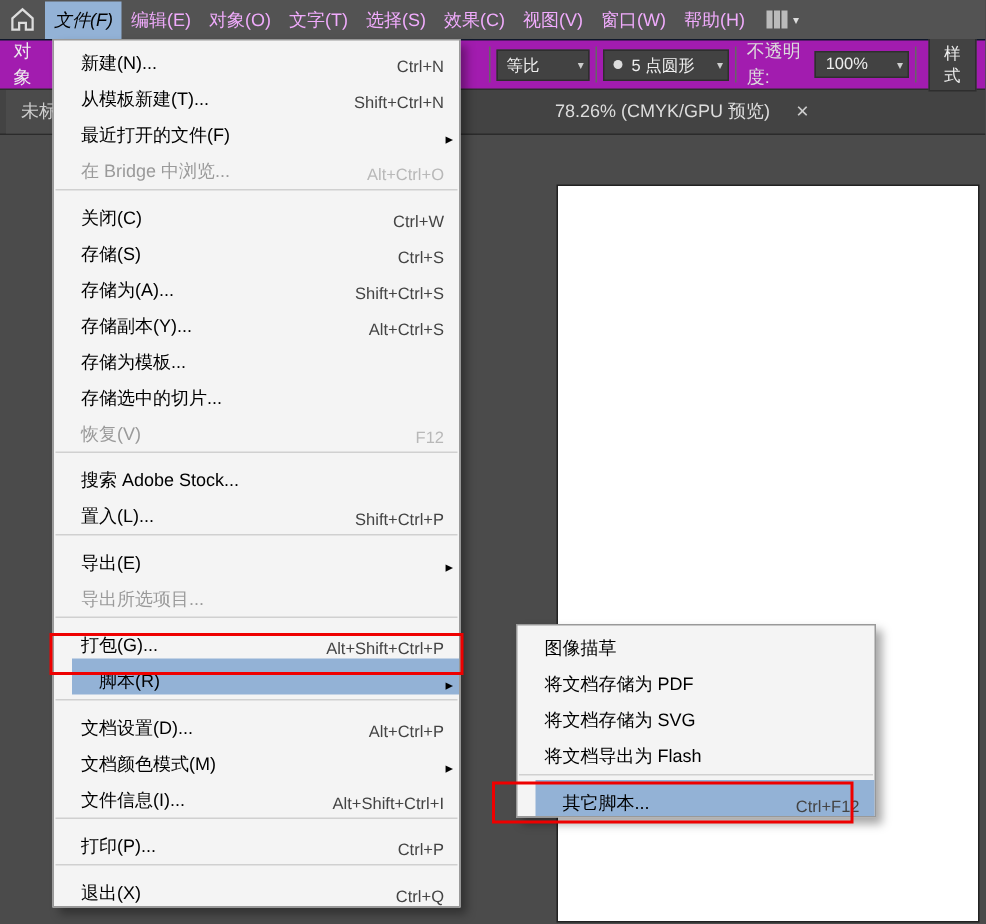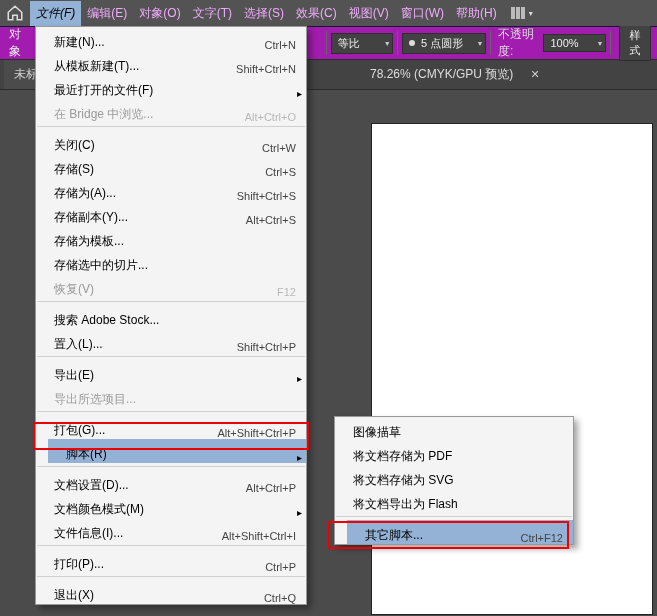--- a/index.html
+++ b/index.html
@@ -26,21 +26,21 @@
   .menu { position:absolute; background:#f4f4f4; border:1px solid #999; box-shadow:4px 4px 6px rgba(0,0,0,.35); color:#000; }
   .menu .row { display:flex; align-items:flex-end; height:24px; padding:0 28px 0 18px; font-size:12px; white-space:nowrap; cursor:default; position:relative;}
   .menu .row.disabled { color:#9a9a9a; }
   .menu .shortcut { position:absolute; right:10px; color:#444; font-size:11px;}
   .menu .row.disabled .shortcut { color:#b8b8b8;}
   .menu .sep { height:1px; background:#d0d0d0; margin:3px 1px; }
   .menu .row .arrow { position:absolute; right:4px; font-size:10px; }
   .menu .row.highlight { background:#93b2d6;margin-left:12px; }
   .redbox { position:absolute; border:2px solid #e00; pointer-events:none; }
   .file-menu { left:35px; top:26px; width:272px; }
-  .sub-menu { left:334px; top:416px; width:240px; }
+  .sub-menu { left:344px; top:416px; width:240px; }
 </style>
 </head>
 <body>
 
 <div class="menubar">
   <svg class="home-icon" viewBox="0 0 24 24">
       <path d="M3 11 12 3l9 8v10h-6v-6h-6v6H3z" fill="none" stroke="#ddd" stroke-width="2"></path>
     </svg>
   <span class="menubar-item active">文件(F)</span>
   <span class="menubar-item">编辑(E)</span>

